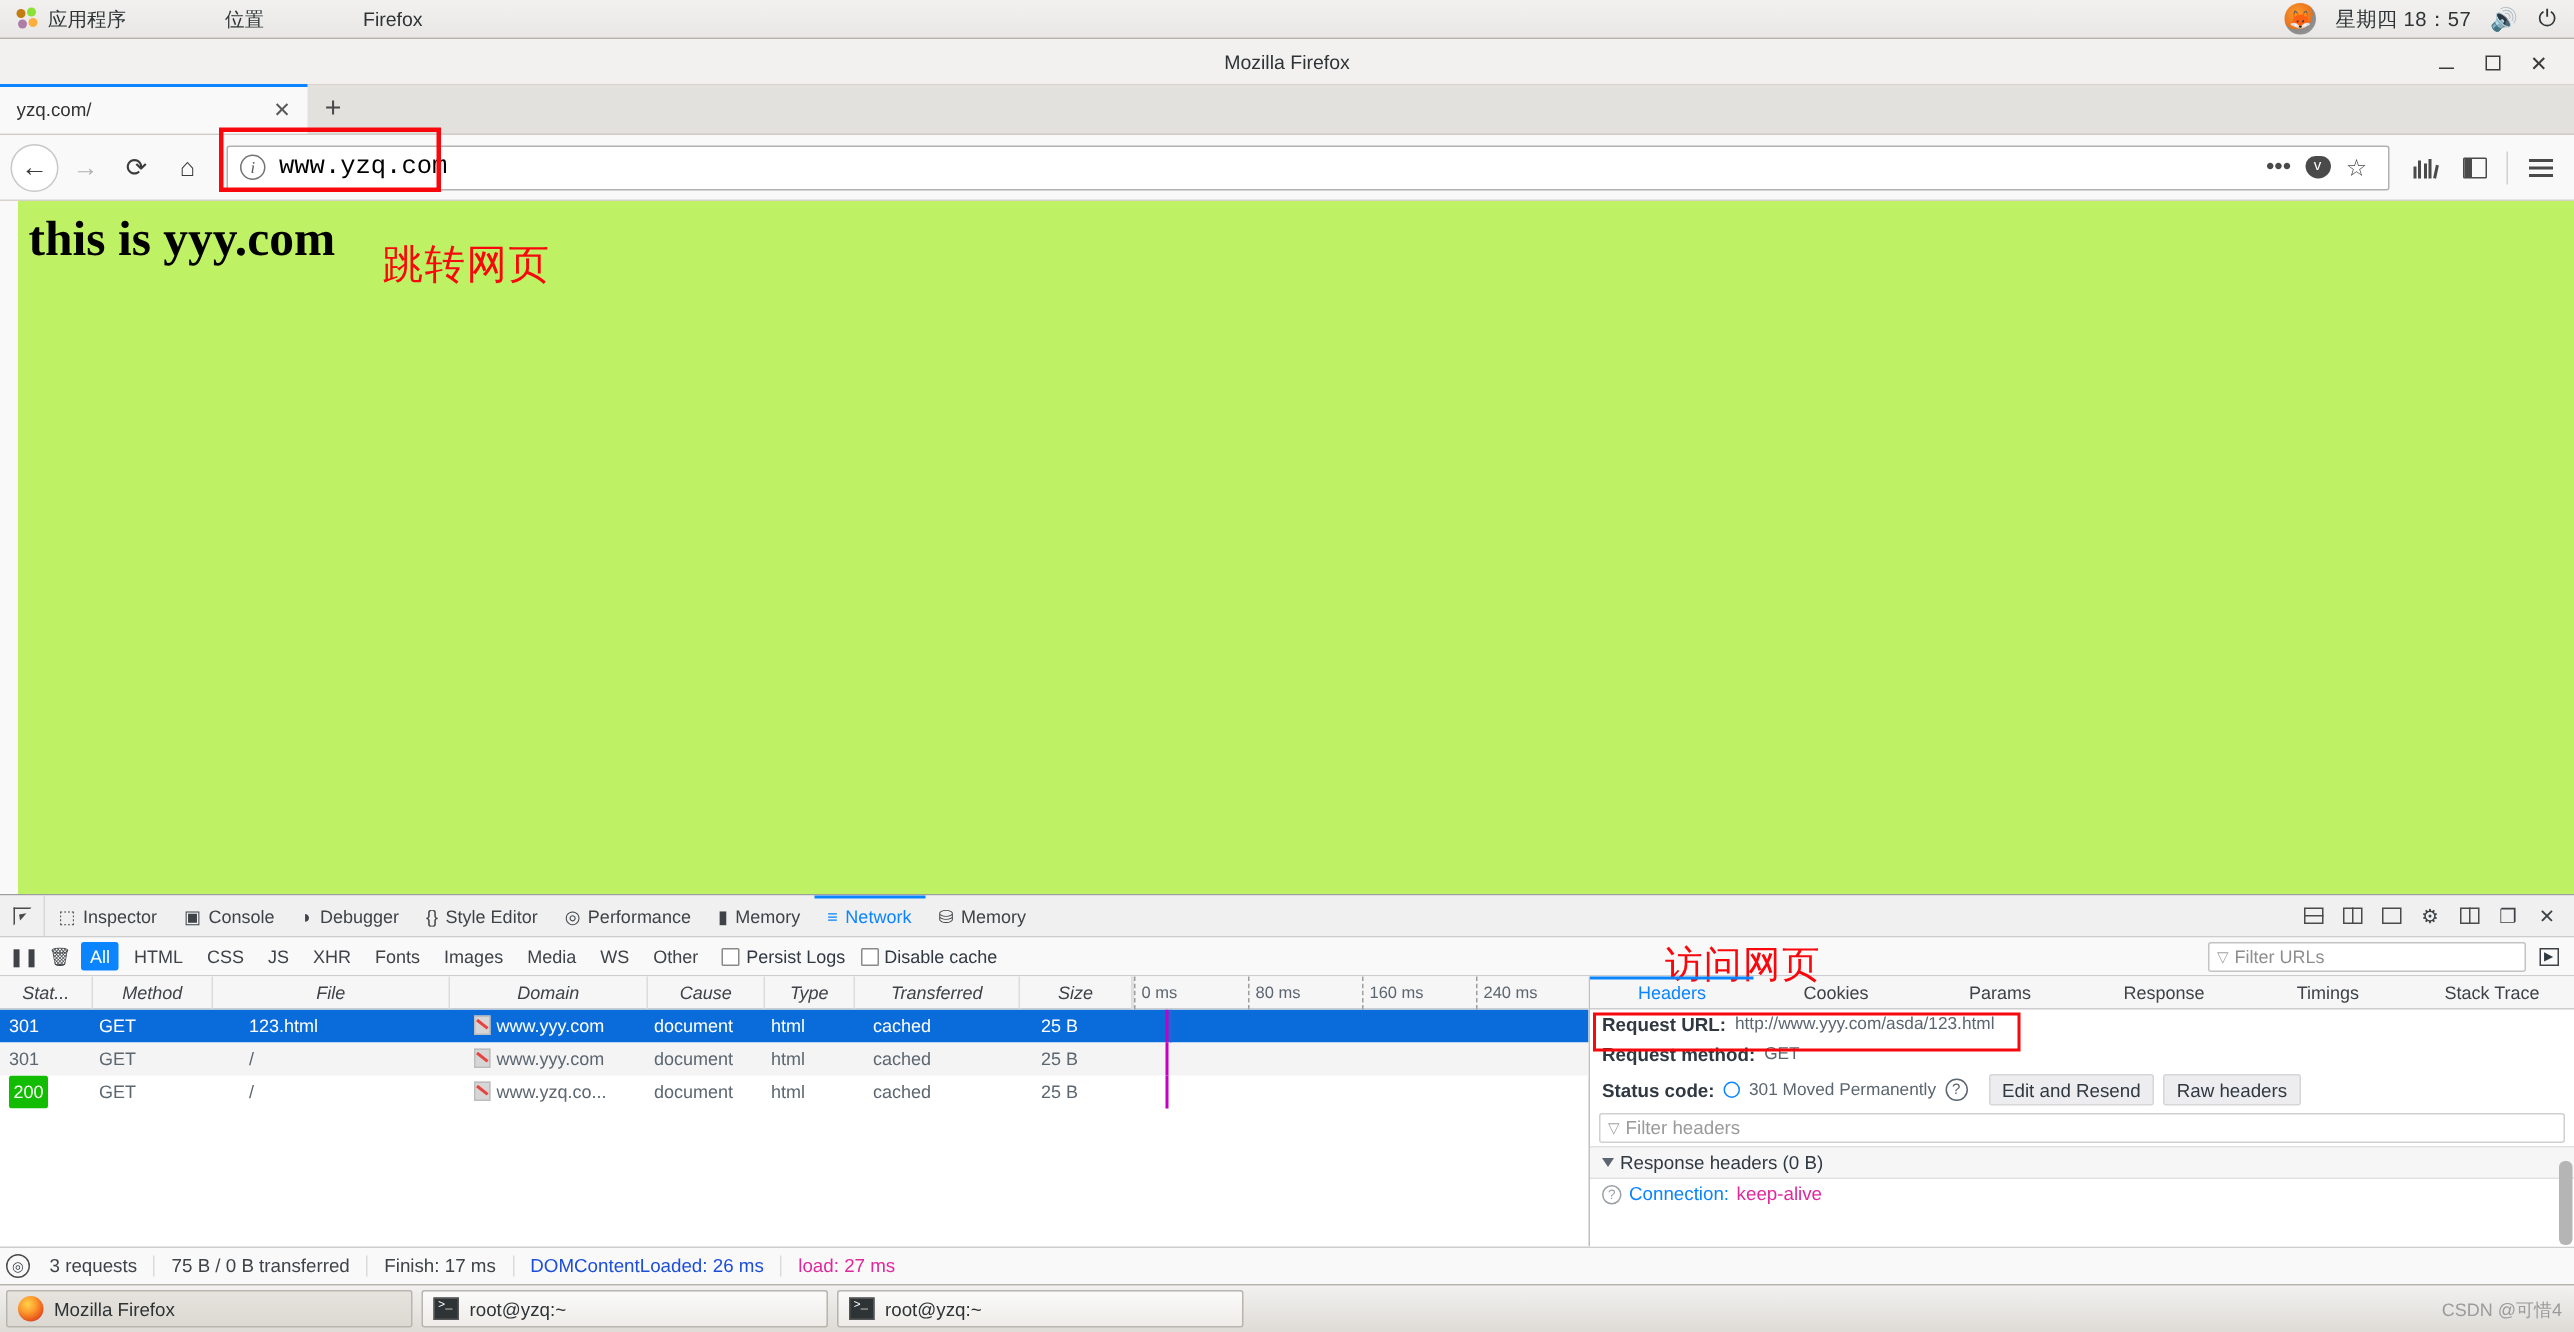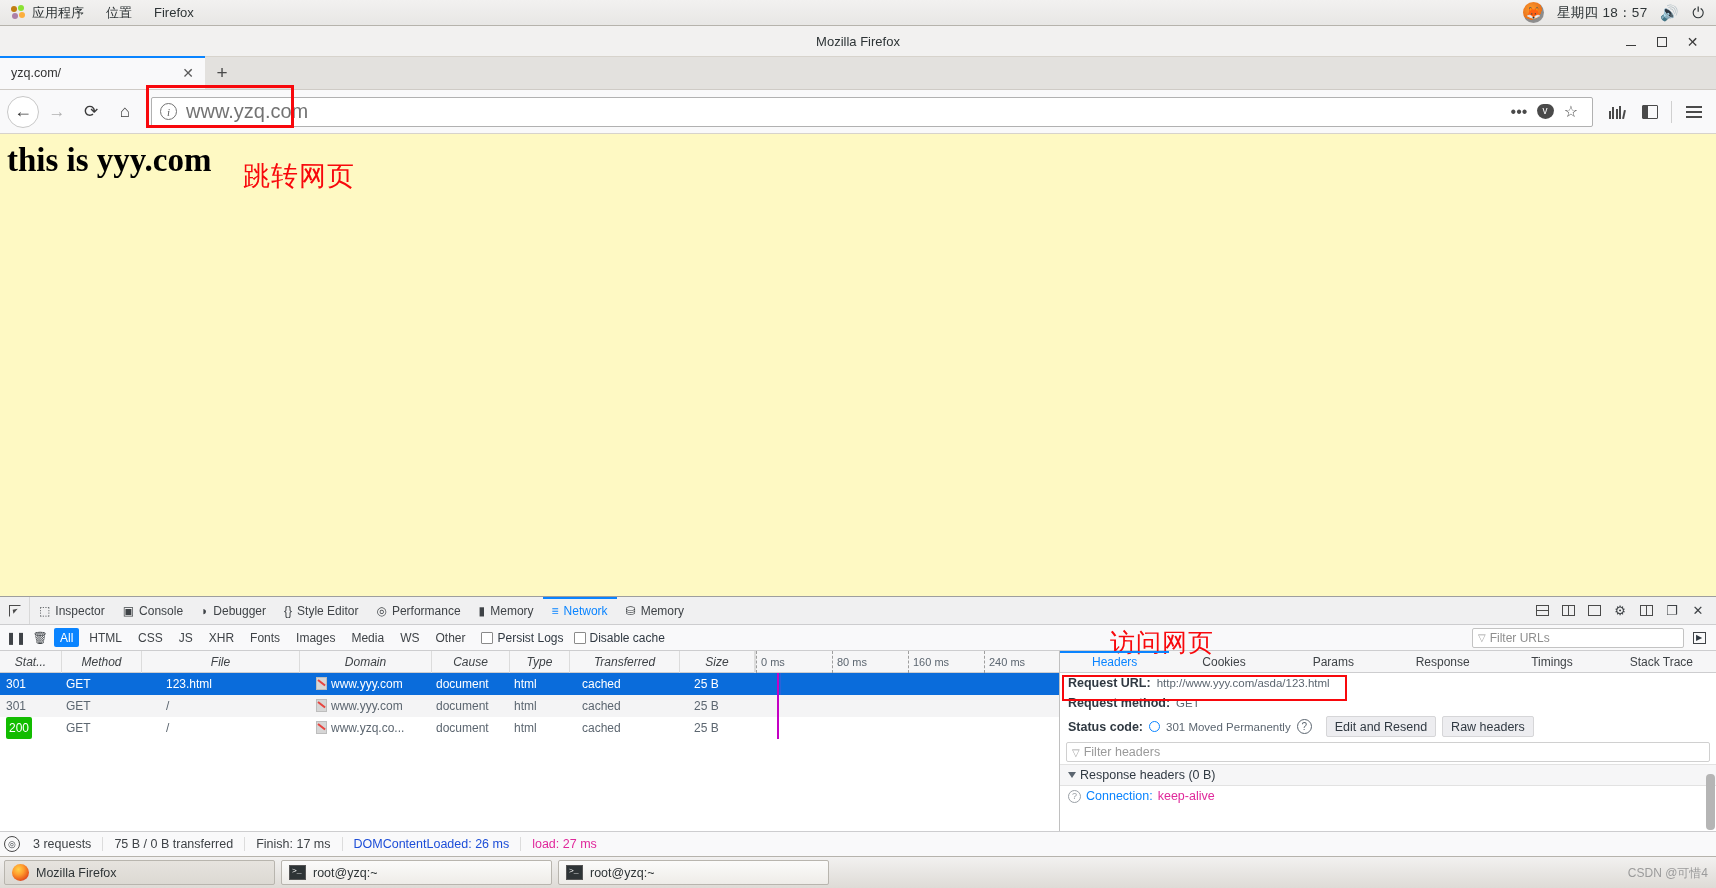--- a/index.html
+++ b/index.html
@@ -8,21 +8,21 @@
     font-family: "Liberation Sans", sans-serif;
     overflow: hidden; background: #fff;
   }
   body { position: relative; }
 
   
   #gnome-panel {
     position: absolute; left: 0; top: 0; width: 1716px; height: 26px;
     background: linear-gradient(to bottom, #f2f1f0 0%, #e8e7e5 100%);
     border-bottom: 1px solid #b6b3ac;
-    display: flex; align-items: center; font-size: 13px; color: #2e3436;
+    display: flex; align-items: center; font-size: 13px; color: #2e3436; gap: 44px;
   }
   #gnome-panel .pitem { padding: 0 11px; height: 26px; display: flex; align-items: center; gap: 6px; }
   .gnome-logo { width: 15px; height: 15px; position: relative; }
   .gnome-logo i {
     position: absolute; width: 6px; height: 6px; border-radius: 50%;
   }
   .gnome-logo i:nth-child(1){ background:#c17d11; left:0; top:1px; }
   .gnome-logo i:nth-child(2){ background:#8ae234; left:7px; top:0; }
   .gnome-logo i:nth-child(3){ background:#ad7fa8; left:1px; top:8px; }
   .gnome-logo i:nth-child(4){ background:#fcaf3e; left:8px; top:7px; }
@@ -79,21 +79,21 @@
   #urlbar-wrap { position: relative; flex: 1; margin-left: 8px; margin-right: 6px; }
   #urlbar {
     height: 30px; background: #fff; border: 1px solid #b1b1b1; border-radius: 2px;
     display: flex; align-items: center; padding: 0 8px;
   }
   #urlbar .ident {
     width: 17px; height: 17px; border: 1.4px solid #737373; border-radius: 50%;
     display:flex; align-items:center; justify-content:center; font-size:11px; color:#5a5a5a;
     font-family: "Liberation Serif", serif; font-style: italic; margin-right: 9px;
   }
-  #urlbar .url-text { flex: 1; font-size: 20px; color: #737373; }
+  #urlbar .url-text { flex: 1; font-size: 17px; color: #000000; font-family: Liberation Mono, monospace; }
   #urlbar .uicon { width: 26px; height: 26px; display:flex; align-items:center; justify-content:center; color:#4a4a4a; }
   .pocket-ico {
     width: 17px; height: 15px; background: #4a4a4a; border-radius: 7px 7px 9px 9px;
     display:flex; align-items:flex-start; justify-content:center; color:#fff; font-size:10px; padding-top:1px;
   }
   
   #url-redbox {
     position: absolute; left: -5px; top: -12px; width: 148px; height: 43px;
     border: 3px solid #f8080c; pointer-events: none;
   }
@@ -102,21 +102,21 @@
   .lib-ico { display:flex; align-items:flex-end; gap:1.5px; height:14px;}
   .lib-ico span { display:block; width:2px; background:#4a4a4a; }
   .sidebar-ico { width:16px; height:14px; border:1.6px solid #4a4a4a; border-radius:1px; position:relative; }
   .sidebar-ico::after { content:""; position:absolute; left:0; top:0; bottom:0; width:5px; background:#4a4a4a; }
   .hamb { display:flex; flex-direction:column; gap:3px; }
   .hamb span { display:block; width:16px; height:2px; background:#4a4a4a; }
   .tb-sep { width:1px; height:22px; background:#d0d0d0; margin: 0 4px; }
 
   
   #ff-content {
-    flex: 1; background: #fef9c3; position: relative; overflow: hidden;
+    flex: 1; background: #bef264; position: relative; overflow: hidden; margin-left: 12px;
   }
   #page-heading {
     position: absolute; left: 7px; top: 8px;
     font-family: "Liberation Serif", serif; font-weight: bold; font-size: 33px; color: #000;
     white-space: nowrap;
   }
   #page-annot {
     position: absolute; left: 243px; top: 24px;
     font-size: 27px; color: #f8080c; font-weight: 500; letter-spacing: 1px;
   }

